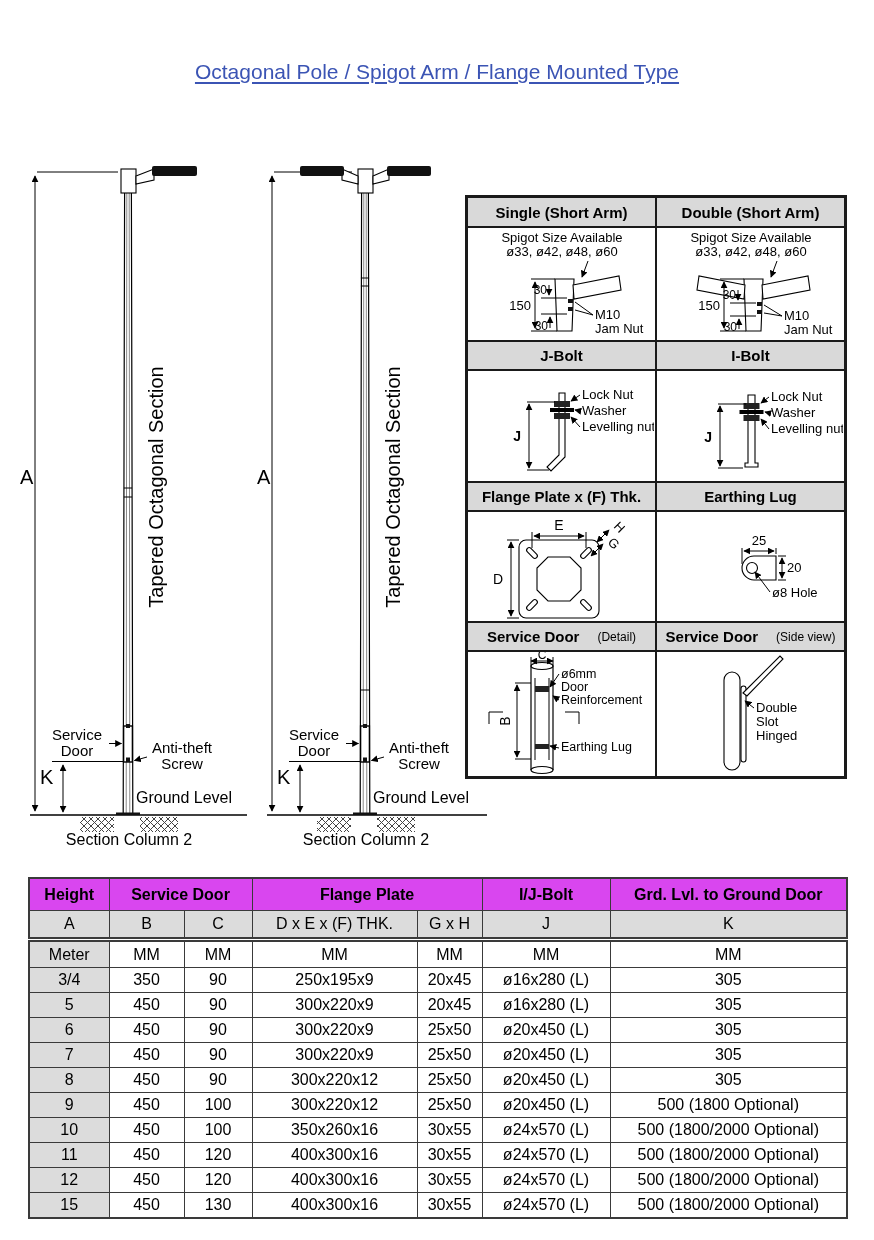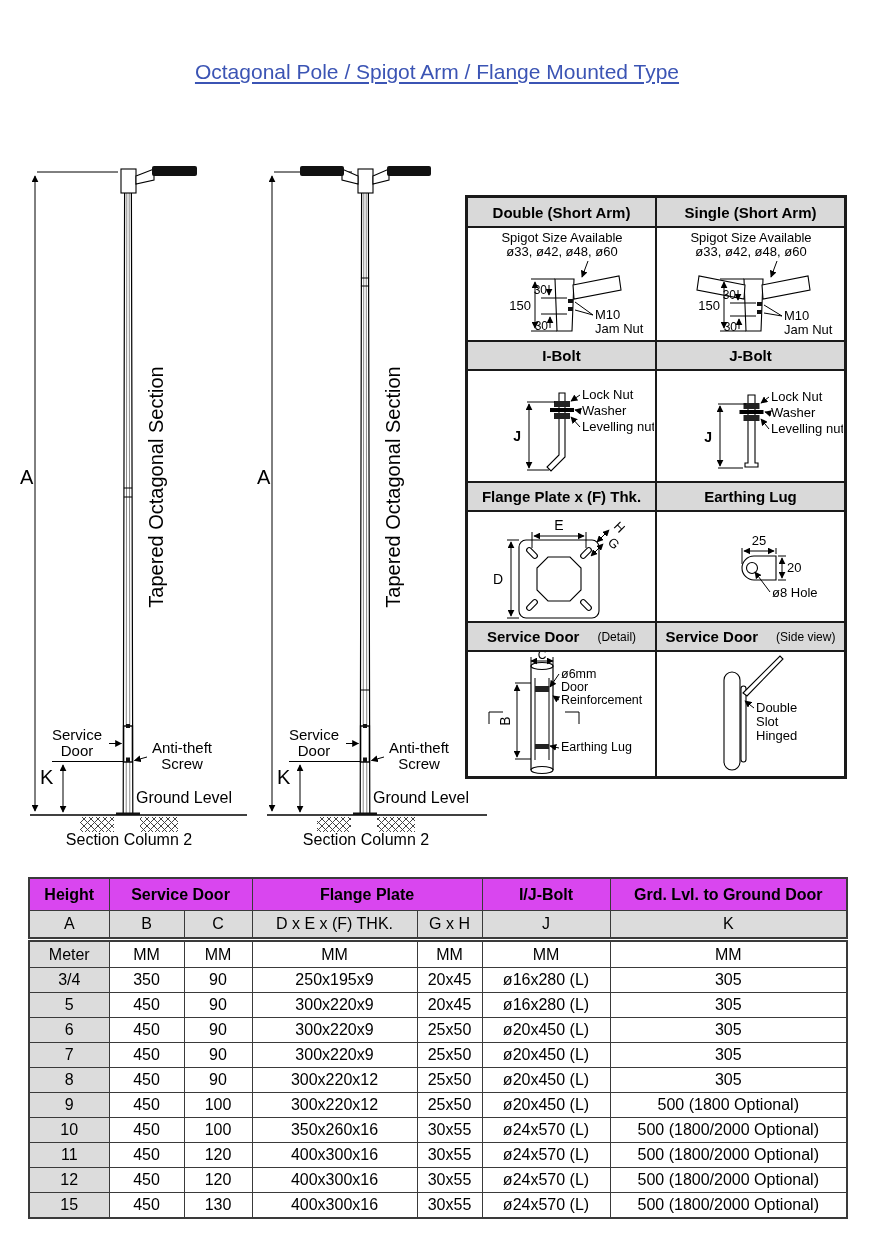--- a/index.html
+++ b/index.html
@@ -164,24 +164,24 @@
   <div>Anti-theft</div>
   <div>Screw</div>
 </div>
 <div class="lbl dimL" style="left:277px;top:766px;">K</div>
 <div class="lbl gl" style="left:373px;top:789px;">Ground Level</div>
 <div class="lbl cap" style="left:292px;top:831px;width:148px;">Section Column 2</div>
 
 <div class="panels">
 
   <div class="ph">
+      <span>Single (Short Arm)</span>
+    </div>
+  <div class="ph">
       <span>Double (Short Arm)</span>
-    </div>
-  <div class="ph">
-      <span>Single (Short Arm)</span>
     </div>
 
   <div class="pc">
     <svg width="185" height="112" viewBox="0 0 185 112">
       <text class="t13 mid" x="93" y="14">Spigot Size Available</text>
       <text class="t13 mid" x="93" y="28">ø33, ø42, ø48, ø60</text>
       <line class="dim" x1="119" y1="33" x2="113" y2="49" marker-end="url(#ah)"></line>
       <polygon class="shape" points="86,51 105,51 103,103 88,103"></polygon>
       <polygon class="shape" points="104,57 150,48 152,62 105,71"></polygon>
       <line class="dim" x1="62" y1="51" x2="86" y2="51"></line>
@@ -223,24 +223,24 @@
       <rect class="dark" x="99" y="74" width="5" height="4"></rect>
       <rect class="dark" x="99" y="82" width="5" height="4"></rect>
       <line class="dim" x1="124" y1="88" x2="106" y2="77"></line>
       <line class="dim" x1="124" y1="88" x2="106" y2="85"></line>
       <text class="t13" x="126" y="92">M10</text>
       <text class="t13" x="126" y="106">Jam Nut</text>
     </svg>
   </div>
 
   <div class="ph">
+      <span>J-Bolt</span>
+    </div>
+  <div class="ph">
       <span>I-Bolt</span>
-    </div>
-  <div class="ph">
-      <span>J-Bolt</span>
     </div>
 
   <div class="pc">
     <svg width="185" height="110" viewBox="0 0 185 110">
       <path class="shape" d="M90,22 H96 V86 L82,100 L78,96 L90,84 Z"></path>
       <rect x="85" y="30" width="16" height="6" fill="#222"></rect>
       <rect x="81" y="37" width="24" height="4" fill="#000"></rect>
       <rect x="85" y="42" width="16" height="6" fill="#222"></rect>
       <line class="dim" x1="58" y1="31" x2="86" y2="31"></line>
       <line class="dim" x1="58" y1="99" x2="80" y2="99"></line>

